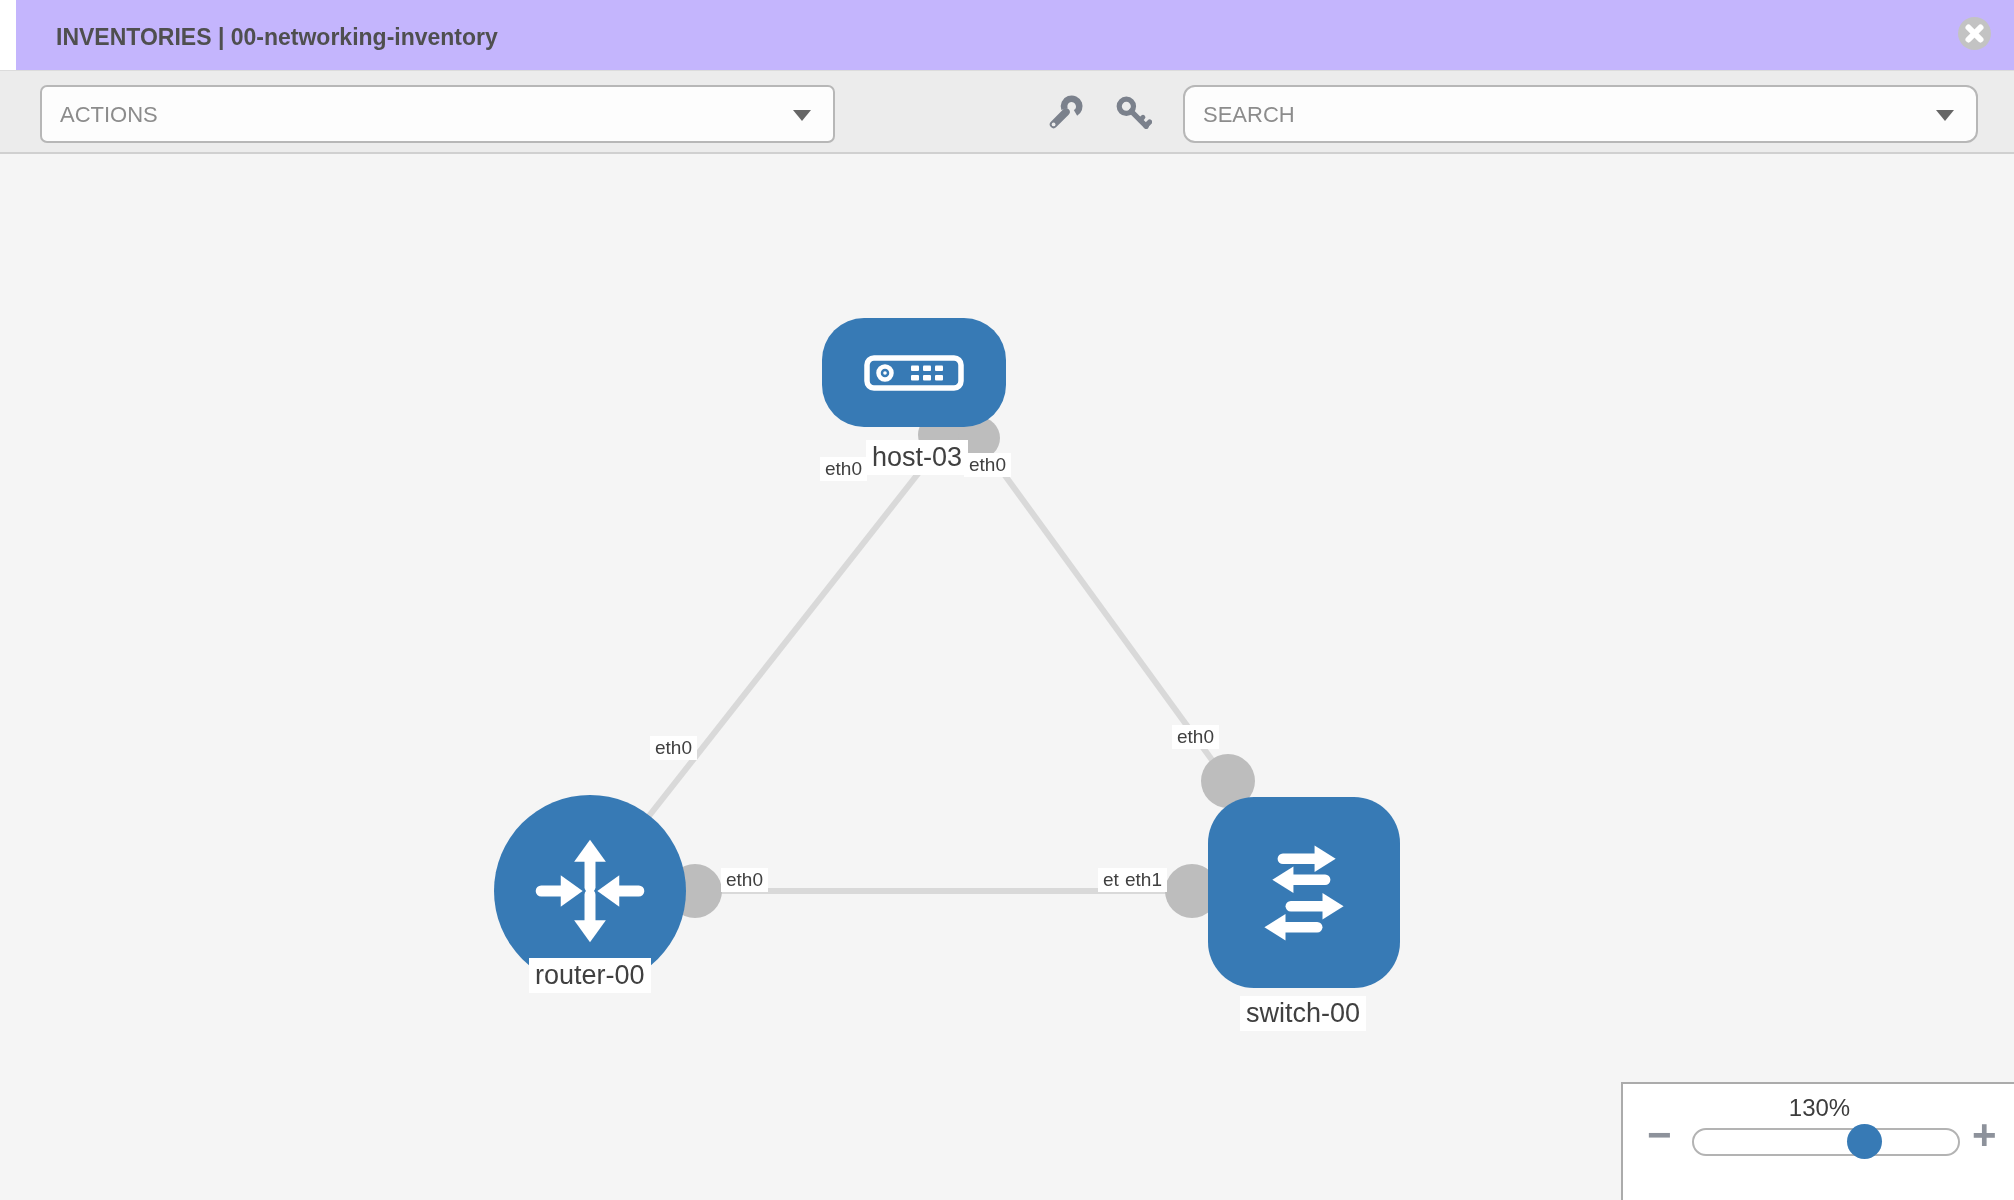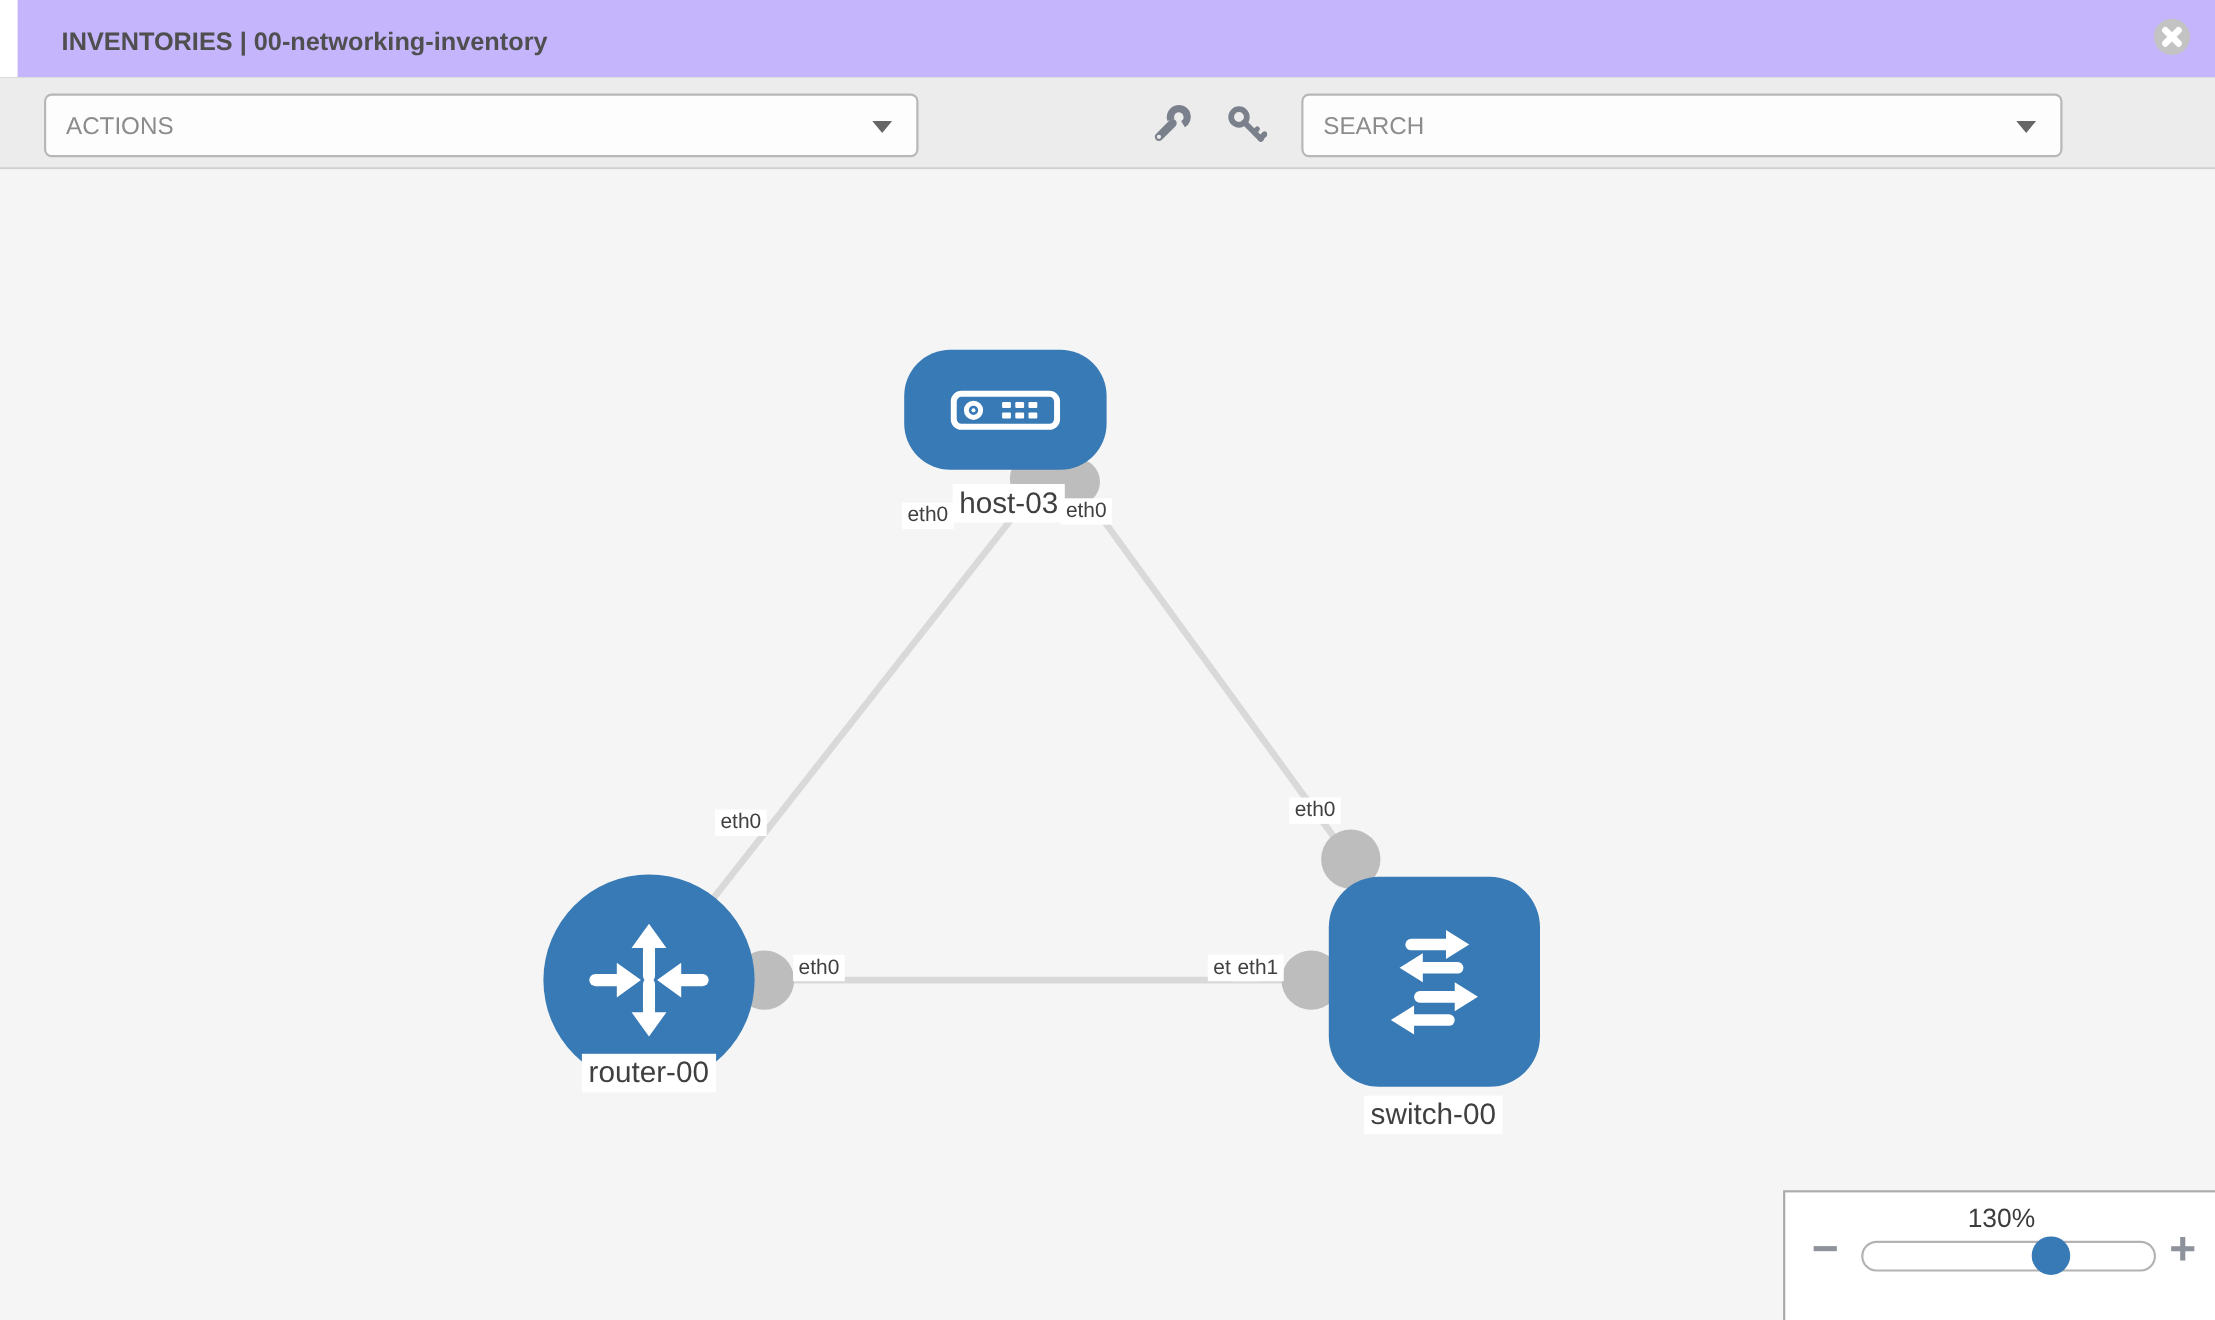--- a/index.html
+++ b/index.html
@@ -12,21 +12,21 @@
   #page-title { position:absolute; left:40px; top:0; height:70px; line-height:74px;
                 font-size:23px; font-weight:bold; color:#4f4f4f; }
   #close-btn { position:absolute; left:1942px; top:17px; width:33px; height:33px; cursor:pointer; }
 
   
   #toolbar { position:absolute; left:0; top:70px; width:2014px; height:84px; background:#ececec;
              border-top:1px solid #dcdcdc; border-bottom:2px solid #d0d0d0; }
   .select-box { position:absolute; top:14px; height:58px; background:#fdfdfd;
                 border:2px solid #b7b7b7; border-radius:7px; cursor:pointer; }
   #actions-select { left:40px;  width:795px; }
-  #search-select  { left:1183px; width:692px; }
+  #search-select  { left:1183px; width:795px;border-radius:12px; }
   .select-label { position:absolute; left:18px; top:0; height:54px; line-height:56px;
                   font-size:22px; color:#8c8c8c; }
   .caret { position:absolute; right:22px; top:23px; width:0; height:0;
            border-left:9px solid transparent; border-right:9px solid transparent;
            border-top:11px solid #666; }
   .tool-icon { position:absolute; top:23px; width:38px; height:38px; cursor:pointer; }
   #wrench-btn { left:1046px; }
   #key-btn    { left:1114px; }
 
   

